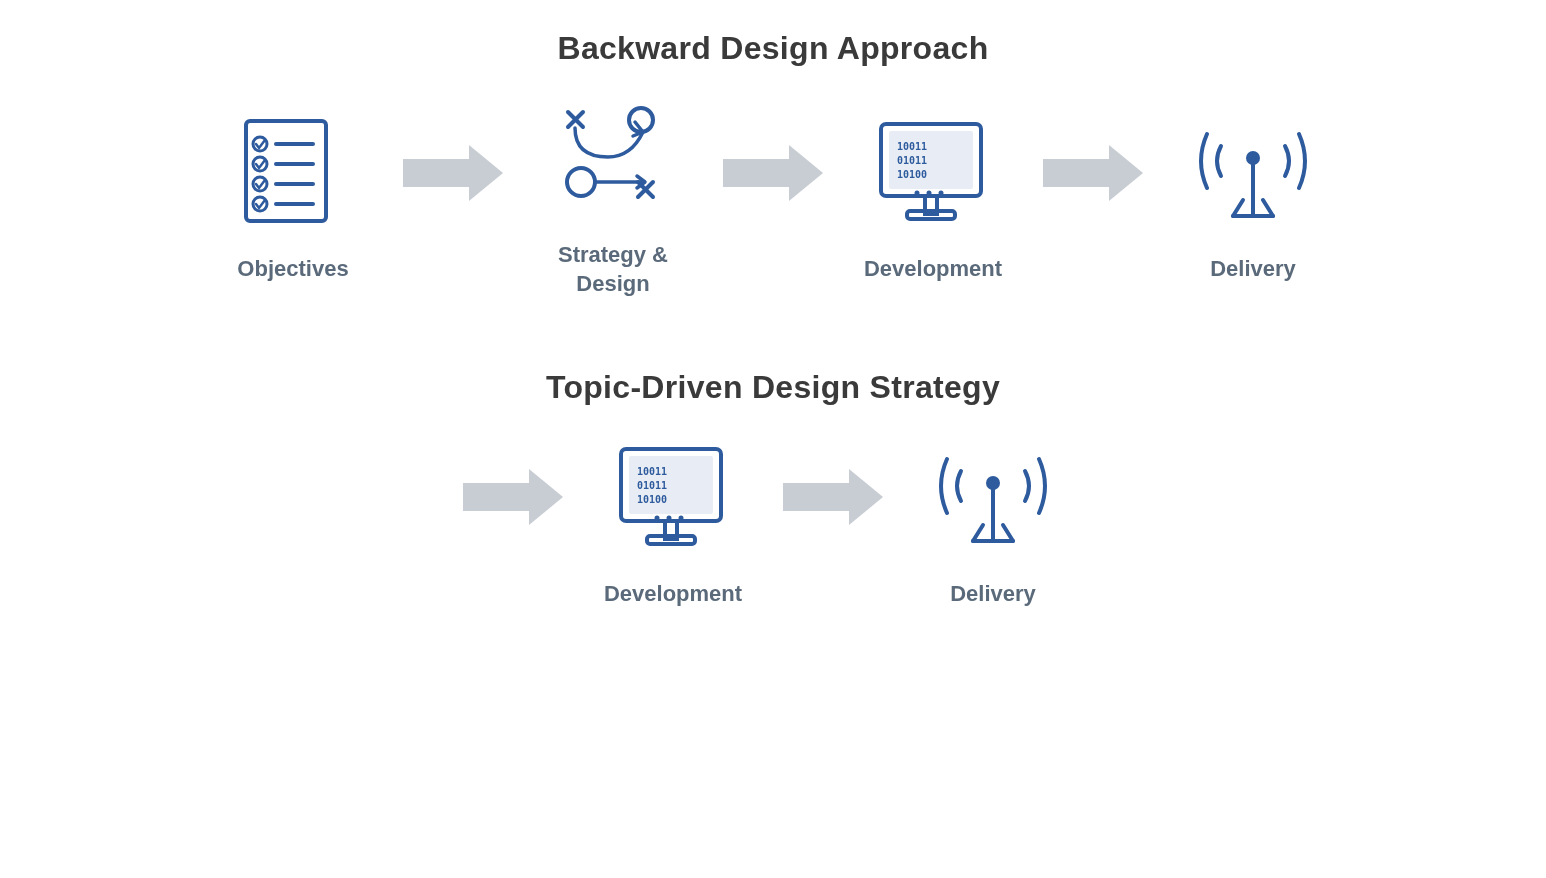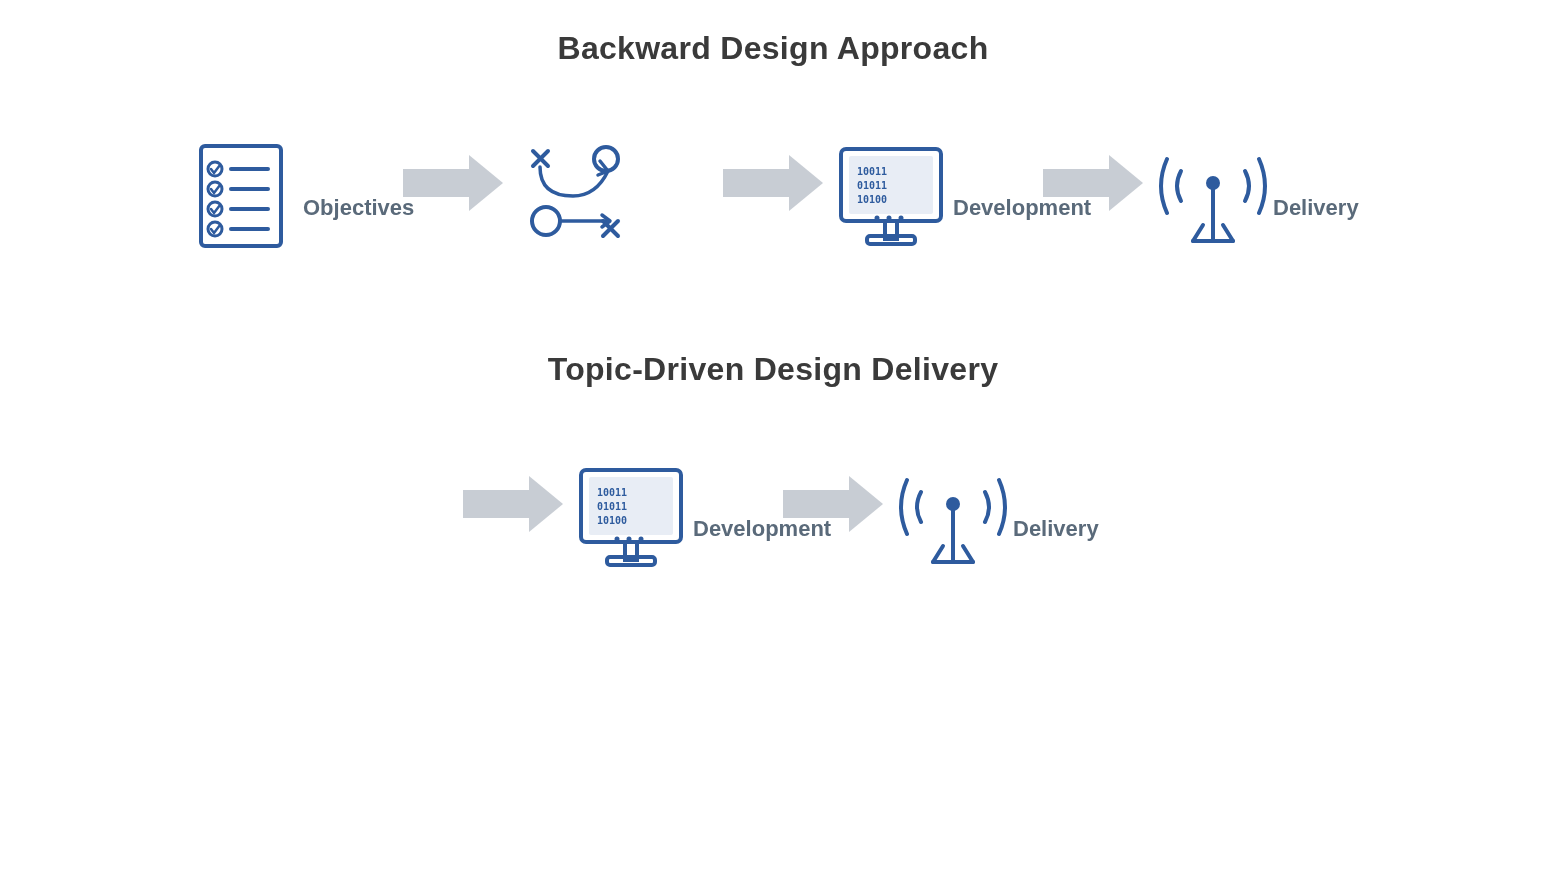--- a/index.html
+++ b/index.html
@@ -16,42 +16,41 @@
       justify-content: flex-start;
       padding: 30px 40px;
     }
 
     .section {
       width: 100%;
       display: flex;
       flex-direction: column;
       align-items: center;
       margin-bottom: 30px;
-      gap: 39px;
     }
 
     .section-title {
       font-size: 32px;
       font-weight: 700;
       color: #3a3a3a;
       margin-bottom: 30px;
       letter-spacing: 0.3px;
     }
 
     .flow-row {
       display: flex;
       flex-direction: row;
       align-items: center;
       justify-content: center;
       gap: 0px;
     }
 
     .flow-item {
       display: flex;
-      flex-direction: row;
+      flex-direction: column;
       align-items: center;
       width: 200px;
     }
 
     .icon-container {
       width: 130px;
       height: 130px;
       display: flex;
       align-items: center;
       justify-content: center;
@@ -171,20 +170,22 @@
           <line x1="100" y1="80" x2="85" y2="95" stroke="#2e5b9e" stroke-width="4" stroke-linecap="round"></line>
 
           <path d="M 22 26 Q 22 55 55 55 Q 78 55 90 30" fill="none" stroke="#2e5b9e" stroke-width="3.5" stroke-dasharray="none" stroke-linecap="round"></path>
 
           <polyline points="82,20 90,30 80,34" fill="none" stroke="#2e5b9e" stroke-width="3.5" stroke-linecap="round" stroke-linejoin="round"></polyline>
 
           <path d="M 42 80 Q 70 80 88 80" fill="none" stroke="#2e5b9e" stroke-width="3.5" stroke-linecap="round"></path>
           <polyline points="84,74 92,80 84,86" fill="none" stroke="#2e5b9e" stroke-width="3.5" stroke-linecap="round" stroke-linejoin="round"></polyline>
         </svg>
       </div>
+      <div class="flow-label" style="white-space: pre-line;">Strategy &amp;
+Design</div>
     </div>
 
     <div class="arrow-container">
       <div class="arrow-shape">
         <div class="arrow-body"></div>
         <div class="arrow-head"></div>
       </div>
     </div>
 
     <div class="flow-item">
@@ -241,21 +242,21 @@
       </div>
       <div class="flow-label">Delivery</div>
     </div>
 
   </div>
 </div>
 
 <div class="divider"></div>
 
 <div class="section">
-  <div class="section-title">Topic-Driven Design Delivery</div>
+  <div class="section-title">Topic-Driven Design Strategy</div>
 
   <div class="flow-row">
 
 
     <div class="arrow-container">
       <div class="arrow-shape">
         <div class="arrow-body"></div>
         <div class="arrow-head"></div>
       </div>
     </div>

